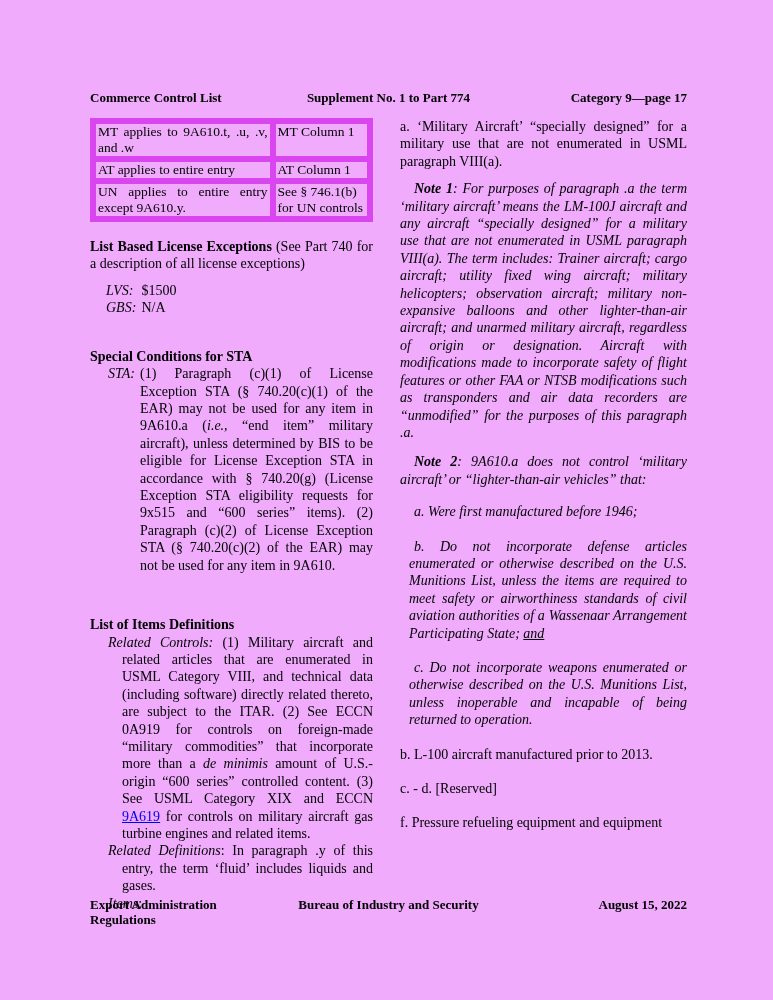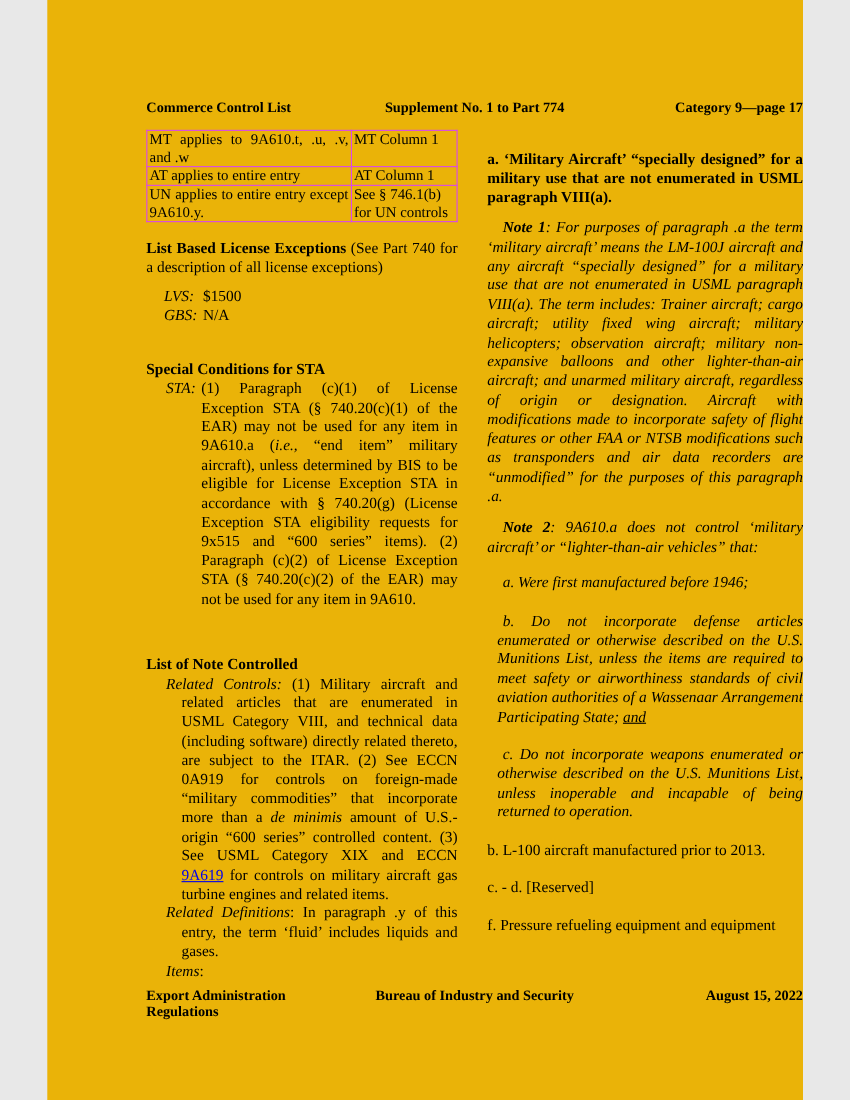--- a/index.html
+++ b/index.html
@@ -1,17 +1,17 @@
 <!DOCTYPE html>
 <html><head>
 <meta charset="utf-8">
 <style>
   html,body{margin:0;padding:0;background:#e8e8e8;}
   .page{
-    position:relative;width:687px;height:1000px;background:#eab308;
+    position:relative;width:773px;height:1000px;background:#f0abfc;
     font-family:"Liberation Serif","DejaVu Serif",serif;color:#000;
     margin:0 auto;overflow:hidden;
   }
   .pg-header,.pg-footer{
     position:absolute;left:90px;width:597px;display:flex;
     font-weight:bold;font-size:13px;line-height:15px;
   }
   .pg-header{top:90px;}
   .pg-footer{top:897px;}
   .hdr-left{flex:1;text-align:left;}
@@ -19,41 +19,41 @@
   .hdr-right{flex:1;text-align:right;}
   .columns{position:absolute;top:118px;left:90px;display:flex;gap:27px;}
   .col{font-size:14px;line-height:17.4px;text-align:justify;}
   .col.left{width:283px;}
   .col.right{width:287px;}
   table.ctl{
     border-collapse:collapse;width:283px;font-size:13.5px;line-height:16px;
     margin-bottom:16px;
   }
   table.ctl td{
-    border:1px solid #d946ef;padding:0 2px;vertical-align:top;
+    border:6px solid #d946ef;padding:0 2px;vertical-align:top;
   }
   td.ctl-left{width:186px;text-align:justify;}
   td.ctl-right{width:93px;text-align:left;}
   .para{margin:0;}
   .i{font-style:italic;}
   .bi{font-style:italic;font-weight:bold;}
   .u{text-decoration:underline;}
   h3.doc-h{font-size:14px;line-height:17.4px;margin:0;font-weight:bold;text-align:left;}
   .lic-para{margin:0 0 9px 0;}
   .kv{margin-left:16px;line-height:17.5px;text-align:left;}
   .kv-label{display:inline-block;width:32px;font-style:italic;}
   .kv-block{margin-bottom:31px;}
   .sta-head{margin-bottom:8px;}
   .sta-block{position:relative;margin:0 0 42px 0;padding-left:50px;}
   .sta-label{position:absolute;left:18px;top:0;font-style:italic;}
   .lic-head{margin-bottom:8px;}
   .hang{margin:0 0 0 32px;text-indent:-14px;}
   .link{color:#0000EE;text-decoration:underline;cursor:pointer;}
   
-  .r-first{margin-top:19px;margin-bottom:10px;font-weight:bold;}
+  .r-first{margin-bottom:10px;}
   .note{margin:0 0 12px 0;text-indent:14px;}
   .sub{margin:0 0 17px 9px;text-indent:5px;font-style:italic;}
   .rp{margin:1px 0 17px 0;}
 </style>
 </head>
 <body>
 
 <div class="page">
 
   <div class="pg-header">
@@ -96,21 +96,21 @@
         </div>
       </div>
 
       <h3 class="doc-h sta-head">Special Conditions for STA</h3>
 
       <div class="sta-block">
         <span class="sta-label">STA:</span>
         <span>(1) Paragraph (c)(1) of License Exception STA (§ 740.20(c)(1) of the EAR) may not be used for any item in 9A610.a (</span><span class="i">i.e.,</span><span> “end item” military aircraft), unless determined by BIS to be eligible for License Exception STA in accordance with § 740.20(g) (License Exception STA eligibility requests for 9x515 and “600 series” items). (2) Paragraph (c)(2) of License Exception STA (§ 740.20(c)(2) of the EAR) may not be used for any item in 9A610.</span>
       </div>
 
-      <h3 class="doc-h lic-head">List of Note Controlled</h3>
+      <h3 class="doc-h lic-head">List of Items Definitions</h3>
 
       <p class="para hang"><span class="i">Related Controls:</span><span> (1) Military aircraft and related articles that are enumerated in USML Category VIII, and technical data (including software) directly related thereto, are subject to the ITAR. (2) See ECCN 0A919 for controls on foreign-made “military commodities” that incorporate more than a </span><span class="i">de minimis</span><span> amount of U.S.-origin “600 series” controlled content. (3) See USML Category XIX and ECCN </span><a class="link">9A619</a><span> for controls on military aircraft gas turbine engines and related items.</span></p>
 
       <p class="para hang"><span class="i">Related Definitions</span><span>: In paragraph .y of this entry, the term ‘fluid’ includes liquids and gases.</span></p>
 
       <p class="para hang"><span class="i">Items</span><span>:</span></p>
 
     </div>
 
     <div class="col right">

